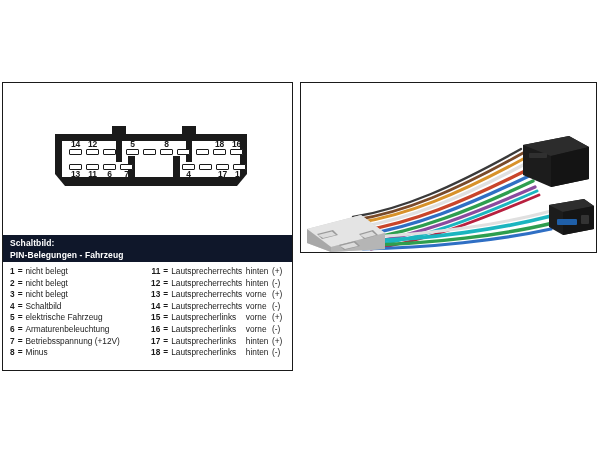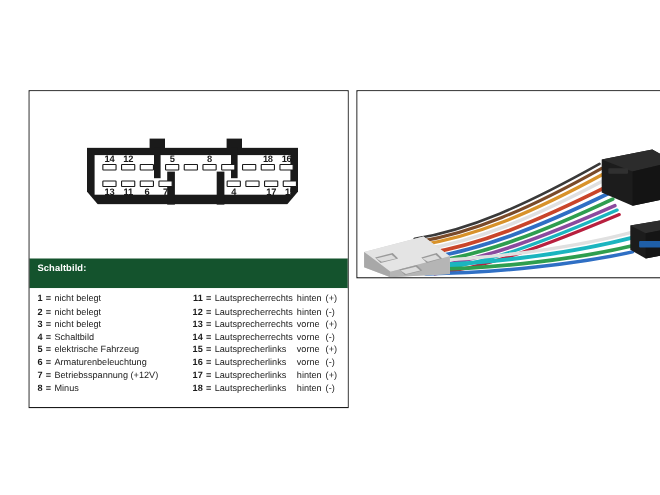--- a/index.html
+++ b/index.html
@@ -2,21 +2,21 @@
 <html><head>
 <meta charset="utf-8">
 <style>
   * { box-sizing: border-box; margin: 0; padding: 0; }
   html, body {
     width: 600px; height: 450px;
     background: #ffffff;
     font-family: "Liberation Sans", sans-serif;
     overflow: hidden;
   }
-  .page { position: relative; width: 482px; height: 450px; background: #fff; margin-left: 24px; }
+  .page { position: relative; width: 482px; height: 450px; background: #fff; }
 
   
   .panel {
     position: absolute;
     background: #ffffff;
     border: 1px solid #1a1a1a;
   }
   #left-panel  { left: 2px;   top: 82px; width: 291px; height: 289px; }
   #right-panel { left: 300px; top: 82px; width: 297px; height: 171px; overflow: hidden; }
 
@@ -73,21 +73,21 @@
   #cluster-left-top   { left: 14px; top: 14px; }
   #cluster-mid-top    { left: 71px; top: 14px; }
   #cluster-right-top  { left: 141px; top: 14px; }
   
   #cluster-left-bot   { left: 14px; top: 38px; }
   #cluster-right-bot  { left: 127px; top: 38px; }
 
   
   .caption-band {
     position: absolute; left: 0; top: 152px; width: 100%; height: 27px;
-    background: #14532d;
+    background: #0f172a;
     padding: 3px 7px 0 7px;
   }
   .caption-line {
     color: #ffffff;
     font-size: 8.5px;
     font-weight: bold;
     line-height: 11.5px;
     letter-spacing: 0.1px;
   }
 
@@ -212,20 +212,21 @@
             <span class="pin-num">17</span>
             <span class="pin-num">15</span>
           </div>
         </div>
 
       </div>
     </div>
 
     <div class="caption-band">
       <div class="caption-line">Schaltbild:</div>
+      <div class="caption-line">PIN-Belegungen - Fahrzeug</div>
     </div>
 
     <div class="legend">
       <div class="legend-cols">
 
         <div class="legend-col-left">
           <div class="legend-row">
             <span class="lg-pin">1</span>
             <span class="lg-eq">=</span>
             <span class="lg-desc">nicht belegt</span>

